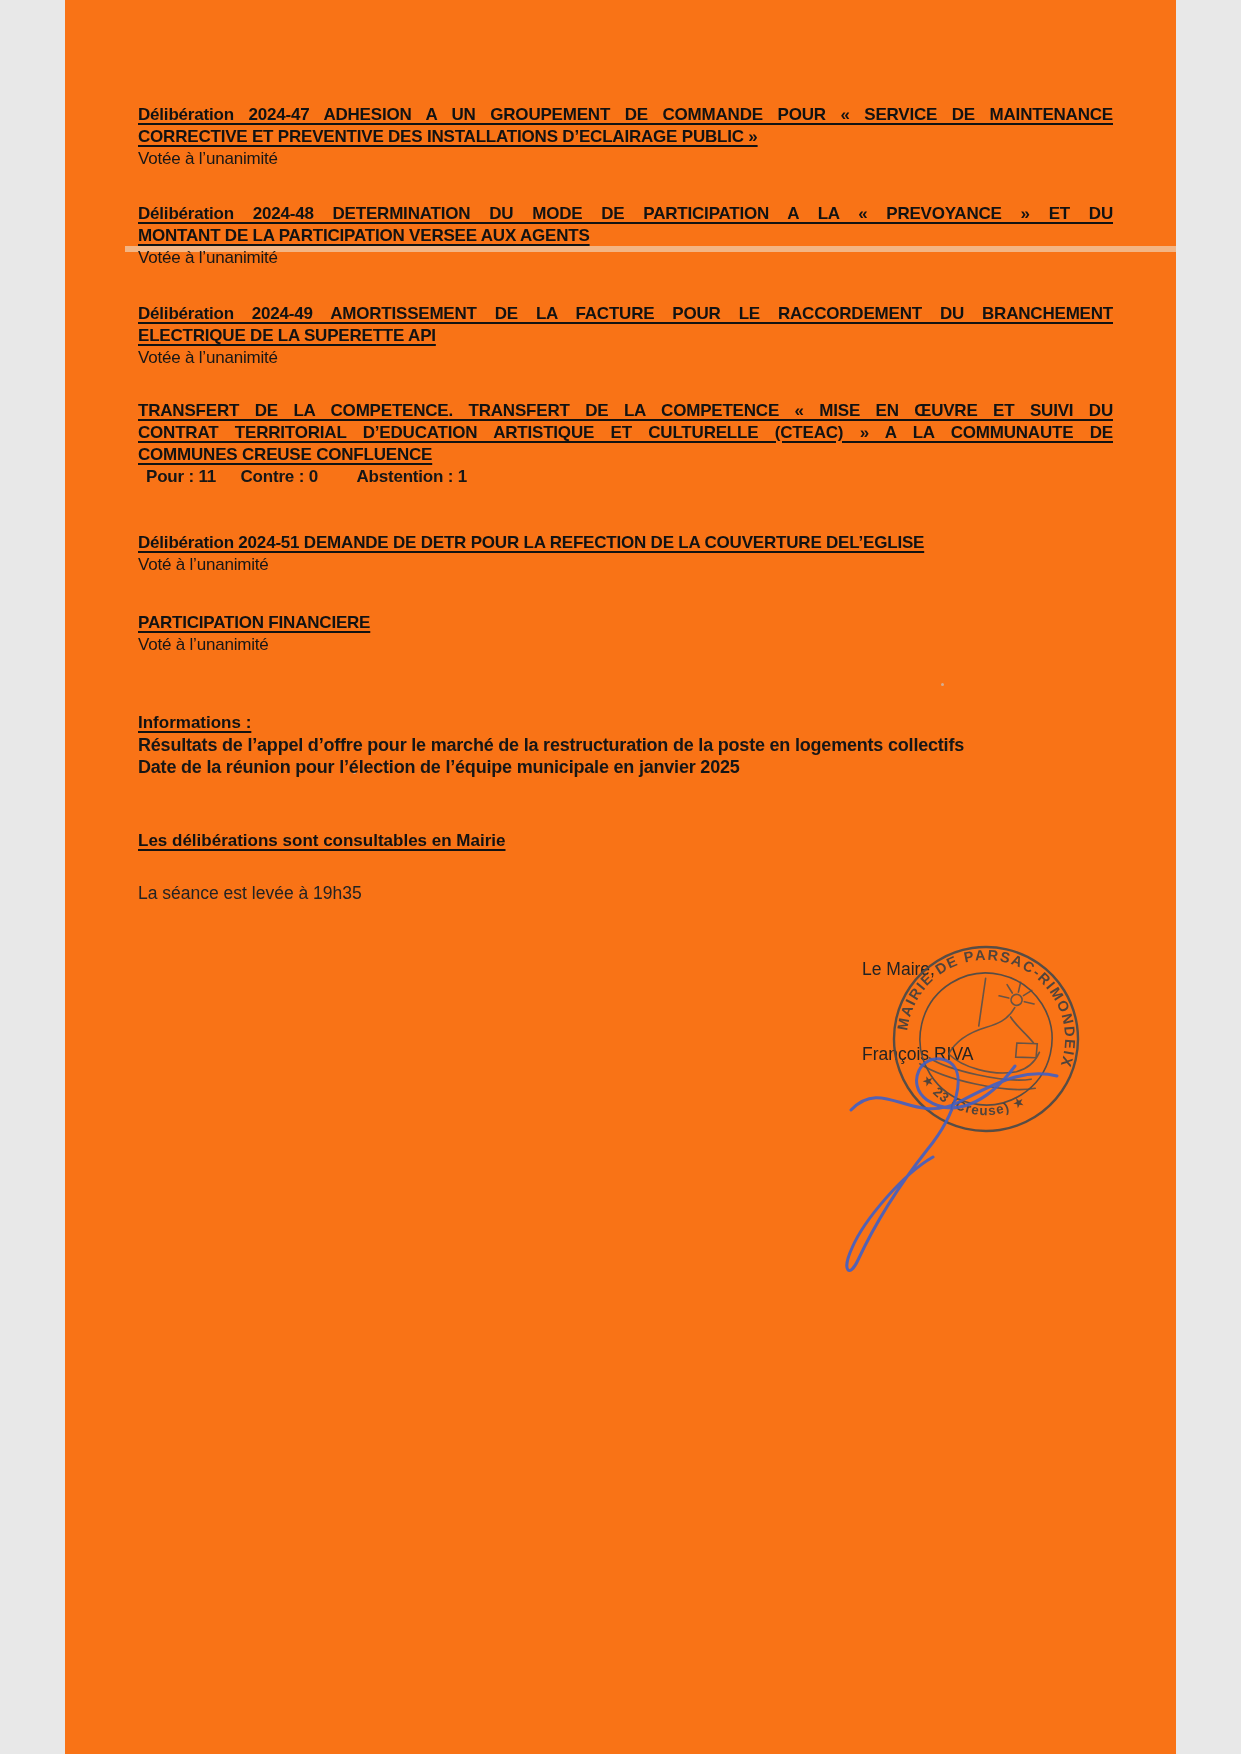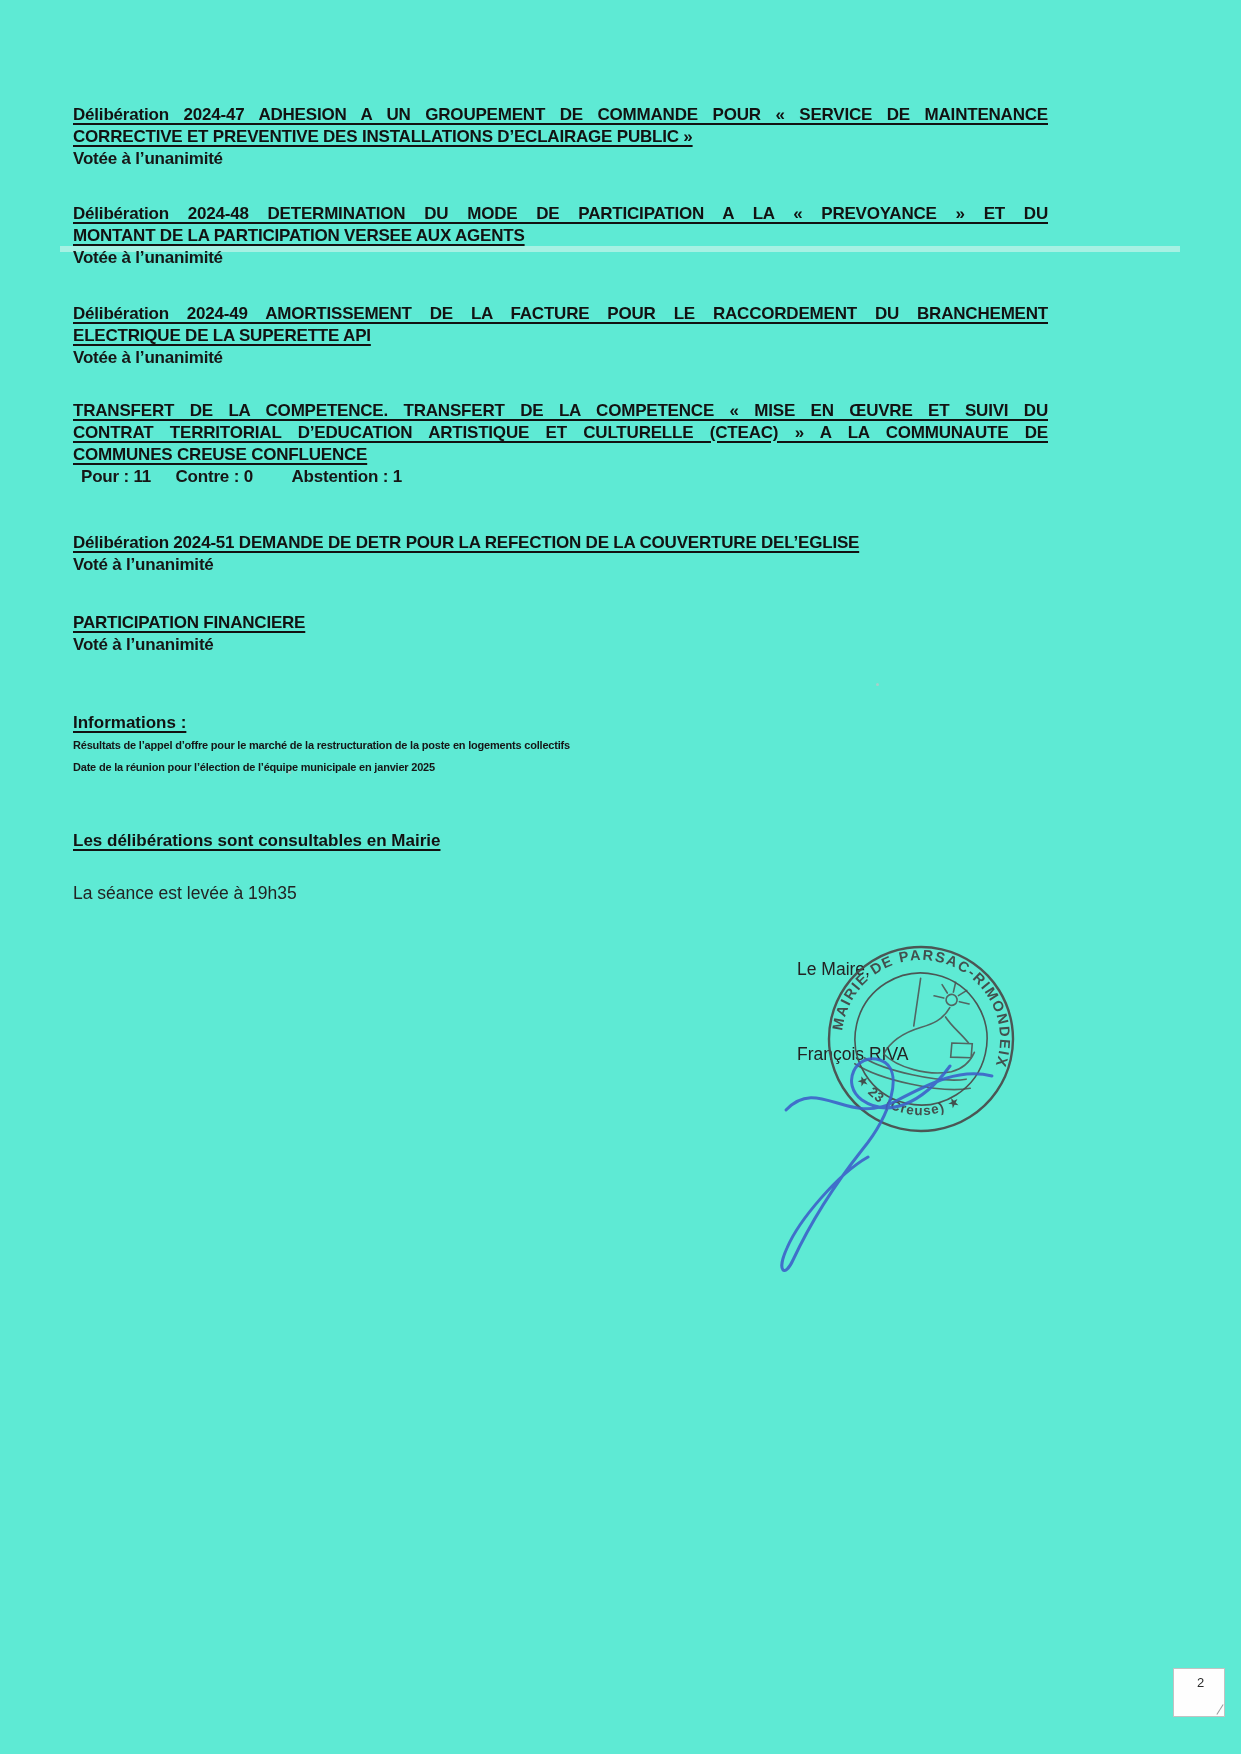--- a/index.html
+++ b/index.html
@@ -1,48 +1,48 @@
 <!DOCTYPE html>
 <html><head>
 <meta charset="utf-8">
 <style>
   html,body{margin:0;padding:0;background:#e8e8e8;}
   .page{
     position:relative;
-    width:1241px;height:1754px;
-    background:#5eead4;
+    width:1111px;height:1754px;
+    background:#f97316;
     margin:0 auto;
     overflow:hidden;
     font-family:"Liberation Sans","DejaVu Sans",sans-serif;
     color:#141414;
   }
   .sec{position:absolute;left:73px;width:975px;}
   .hl{
     font-size:17px;line-height:22px;font-weight:700;
     letter-spacing:-0.2px;
     text-decoration:underline;
     text-decoration-thickness:2px;
     text-underline-offset:3px;
     color:#121212;
     white-space:nowrap;
   }
   .just{text-align:justify;text-align-last:justify;white-space:normal;}
   .vote{
-    font-size:17px;line-height:22px;font-weight:700;color:#161616;
+    font-size:17px;line-height:22px;font-weight:400;color:#161616;
     letter-spacing:-0.2px;
   }
   .votes-row{font-size:17px;line-height:22px;font-weight:700;color:#161616;letter-spacing:-0.2px;margin-left:8px;}
   .votes-row .vp{display:inline-block;}
   .votes-row .vp+.vp{margin-left:20px;}
   .votes-row .vp.abst{margin-left:34px;}
   .info-head{
     font-size:17px;line-height:22px;font-weight:700;color:#121212;
     text-decoration:underline;text-decoration-thickness:2px;text-underline-offset:3px;
   }
-  .info-line{font-size:11px;line-height:22px;font-weight:700;color:#161616;letter-spacing:-0.2px;}
+  .info-line{font-size:18px;line-height:22px;font-weight:700;color:#161616;letter-spacing:-0.2px;}
   .plain{
     position:absolute;left:73px;
     font-size:17.5px;line-height:22px;font-weight:400;color:#232323;
   }
   .sig-label{position:absolute;left:797px;font-size:17.5px;line-height:22px;font-weight:400;color:#232323;}
   .stamp-svg{position:absolute;left:690px;top:920px;pointer-events:none;}
   .scan-band{position:absolute;left:60px;top:246px;width:1120px;height:6px;background:#edf8f2;opacity:.5;}
   .speck{position:absolute;width:3px;height:3px;border-radius:50%;background:#c6c6c6;opacity:.7;}
   .pagebox{
     position:absolute;left:1173px;top:1668px;width:50px;height:47px;

